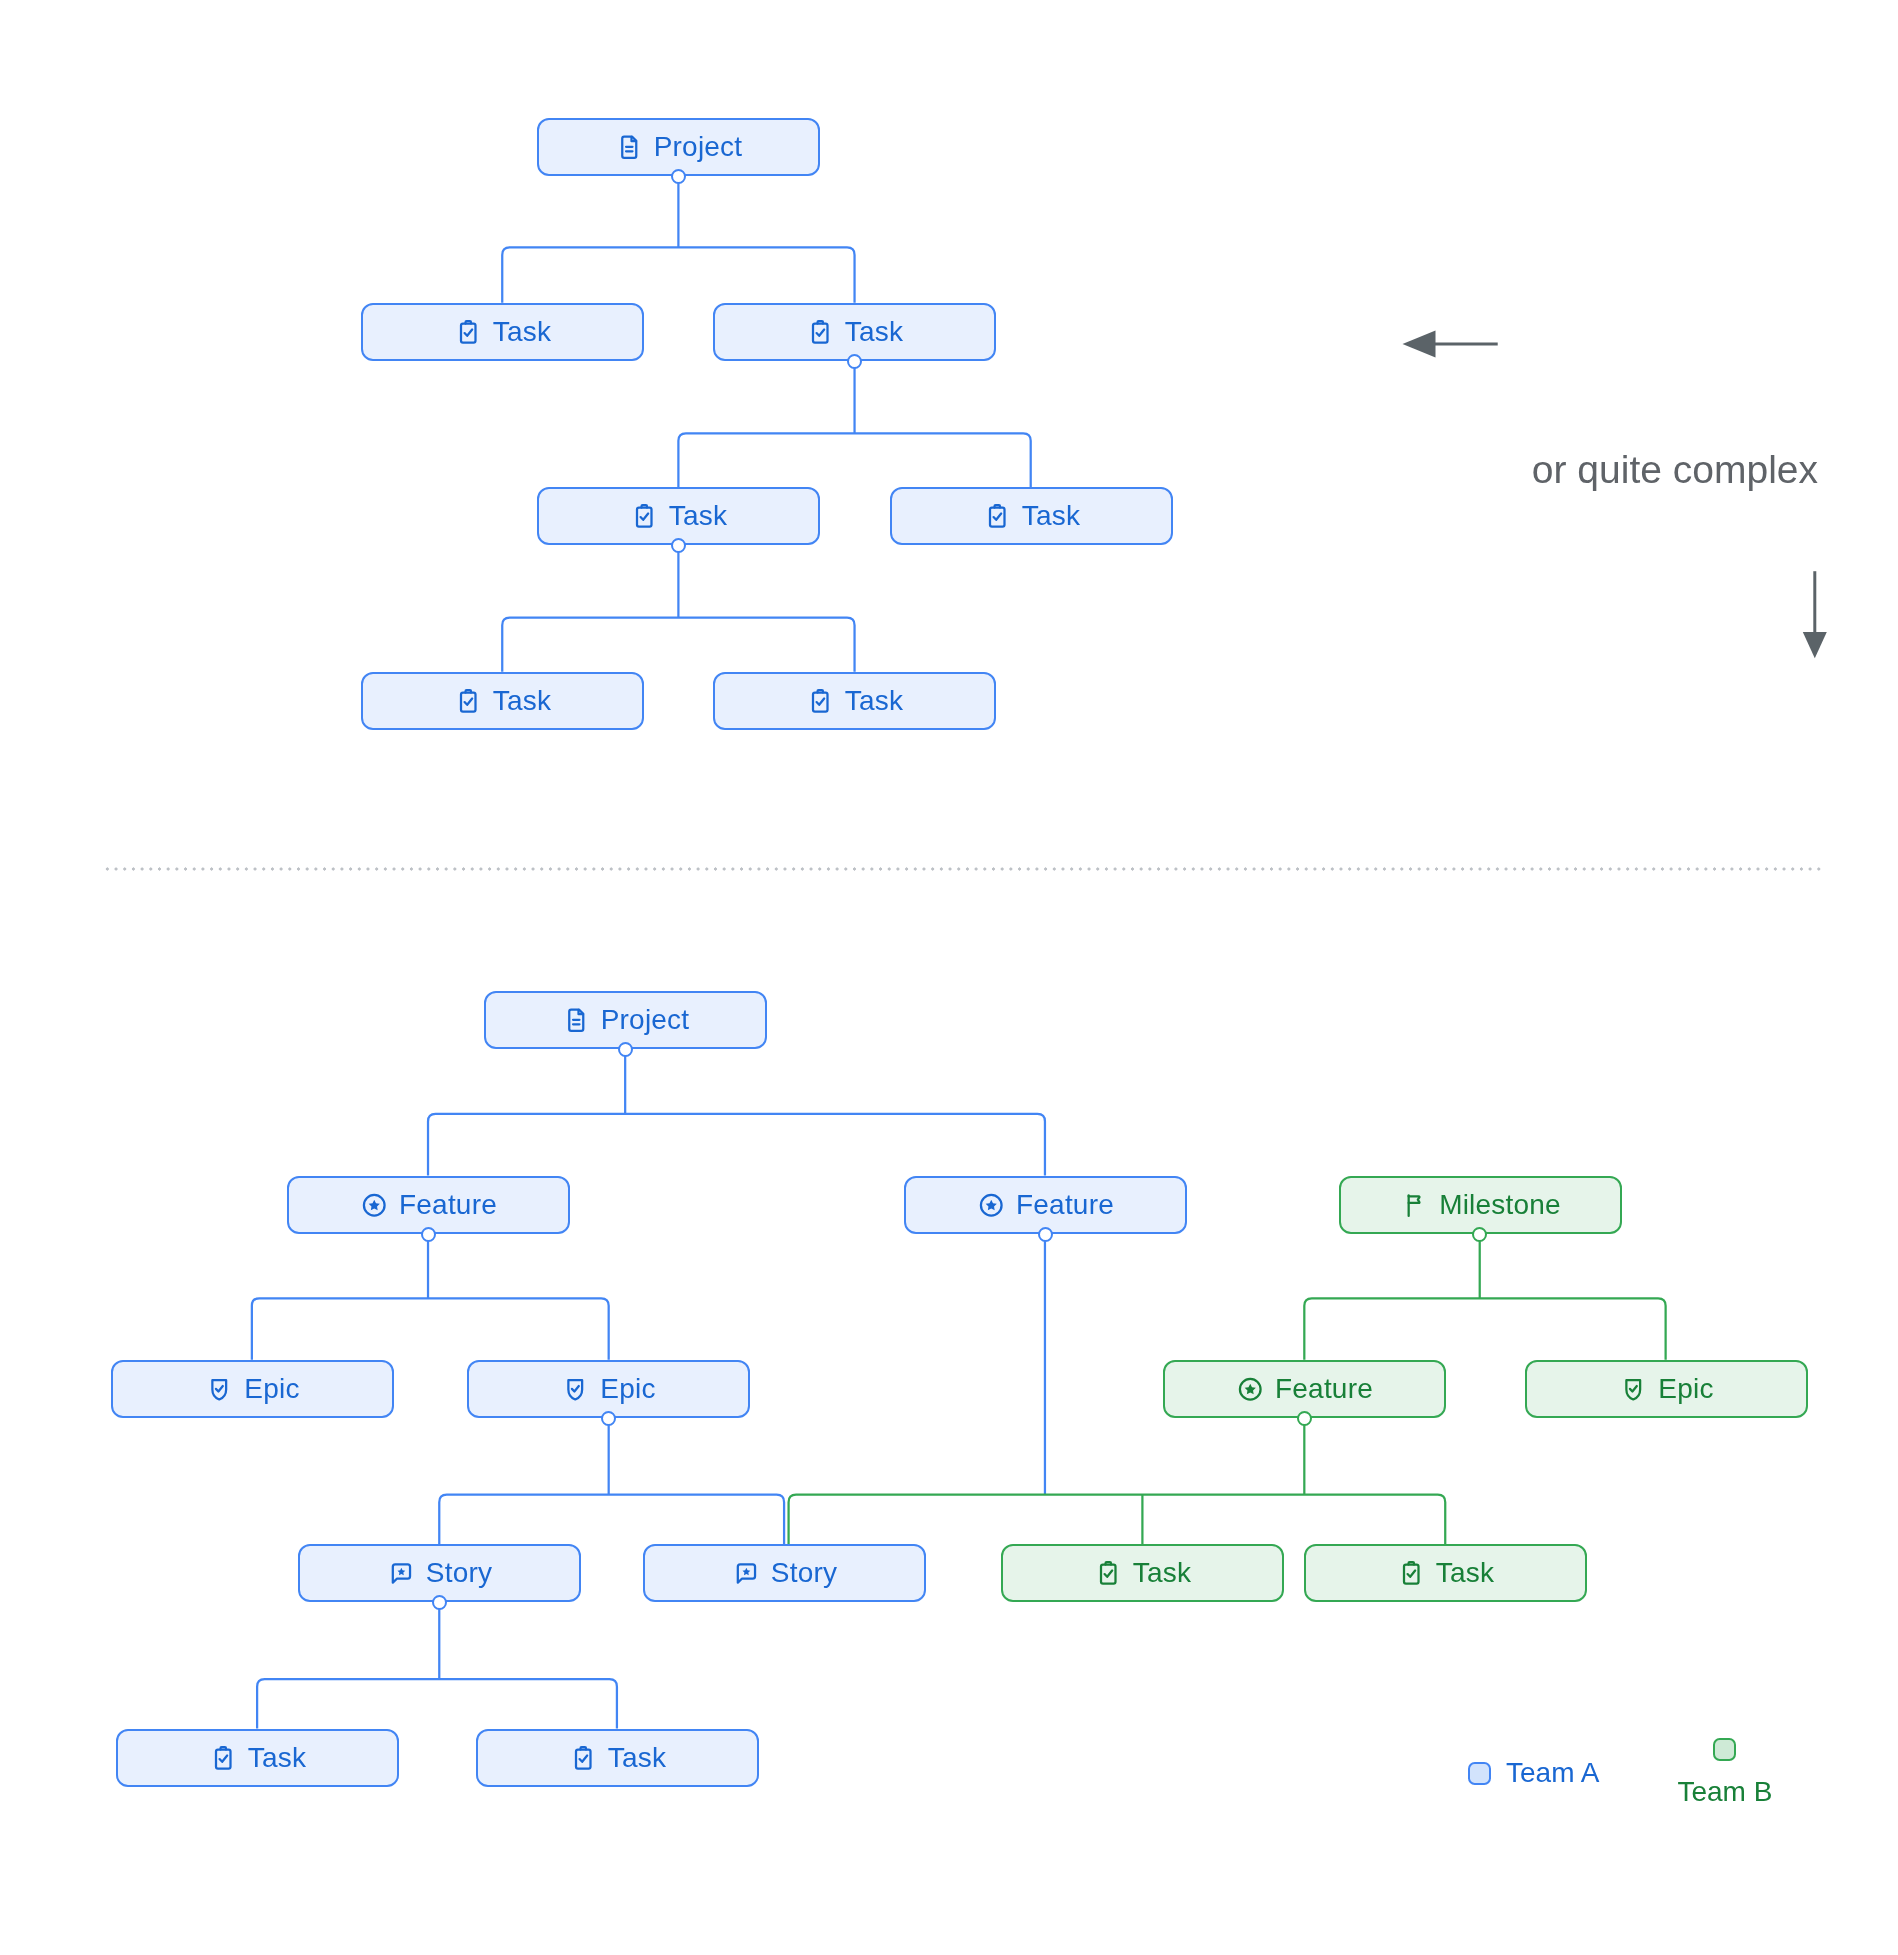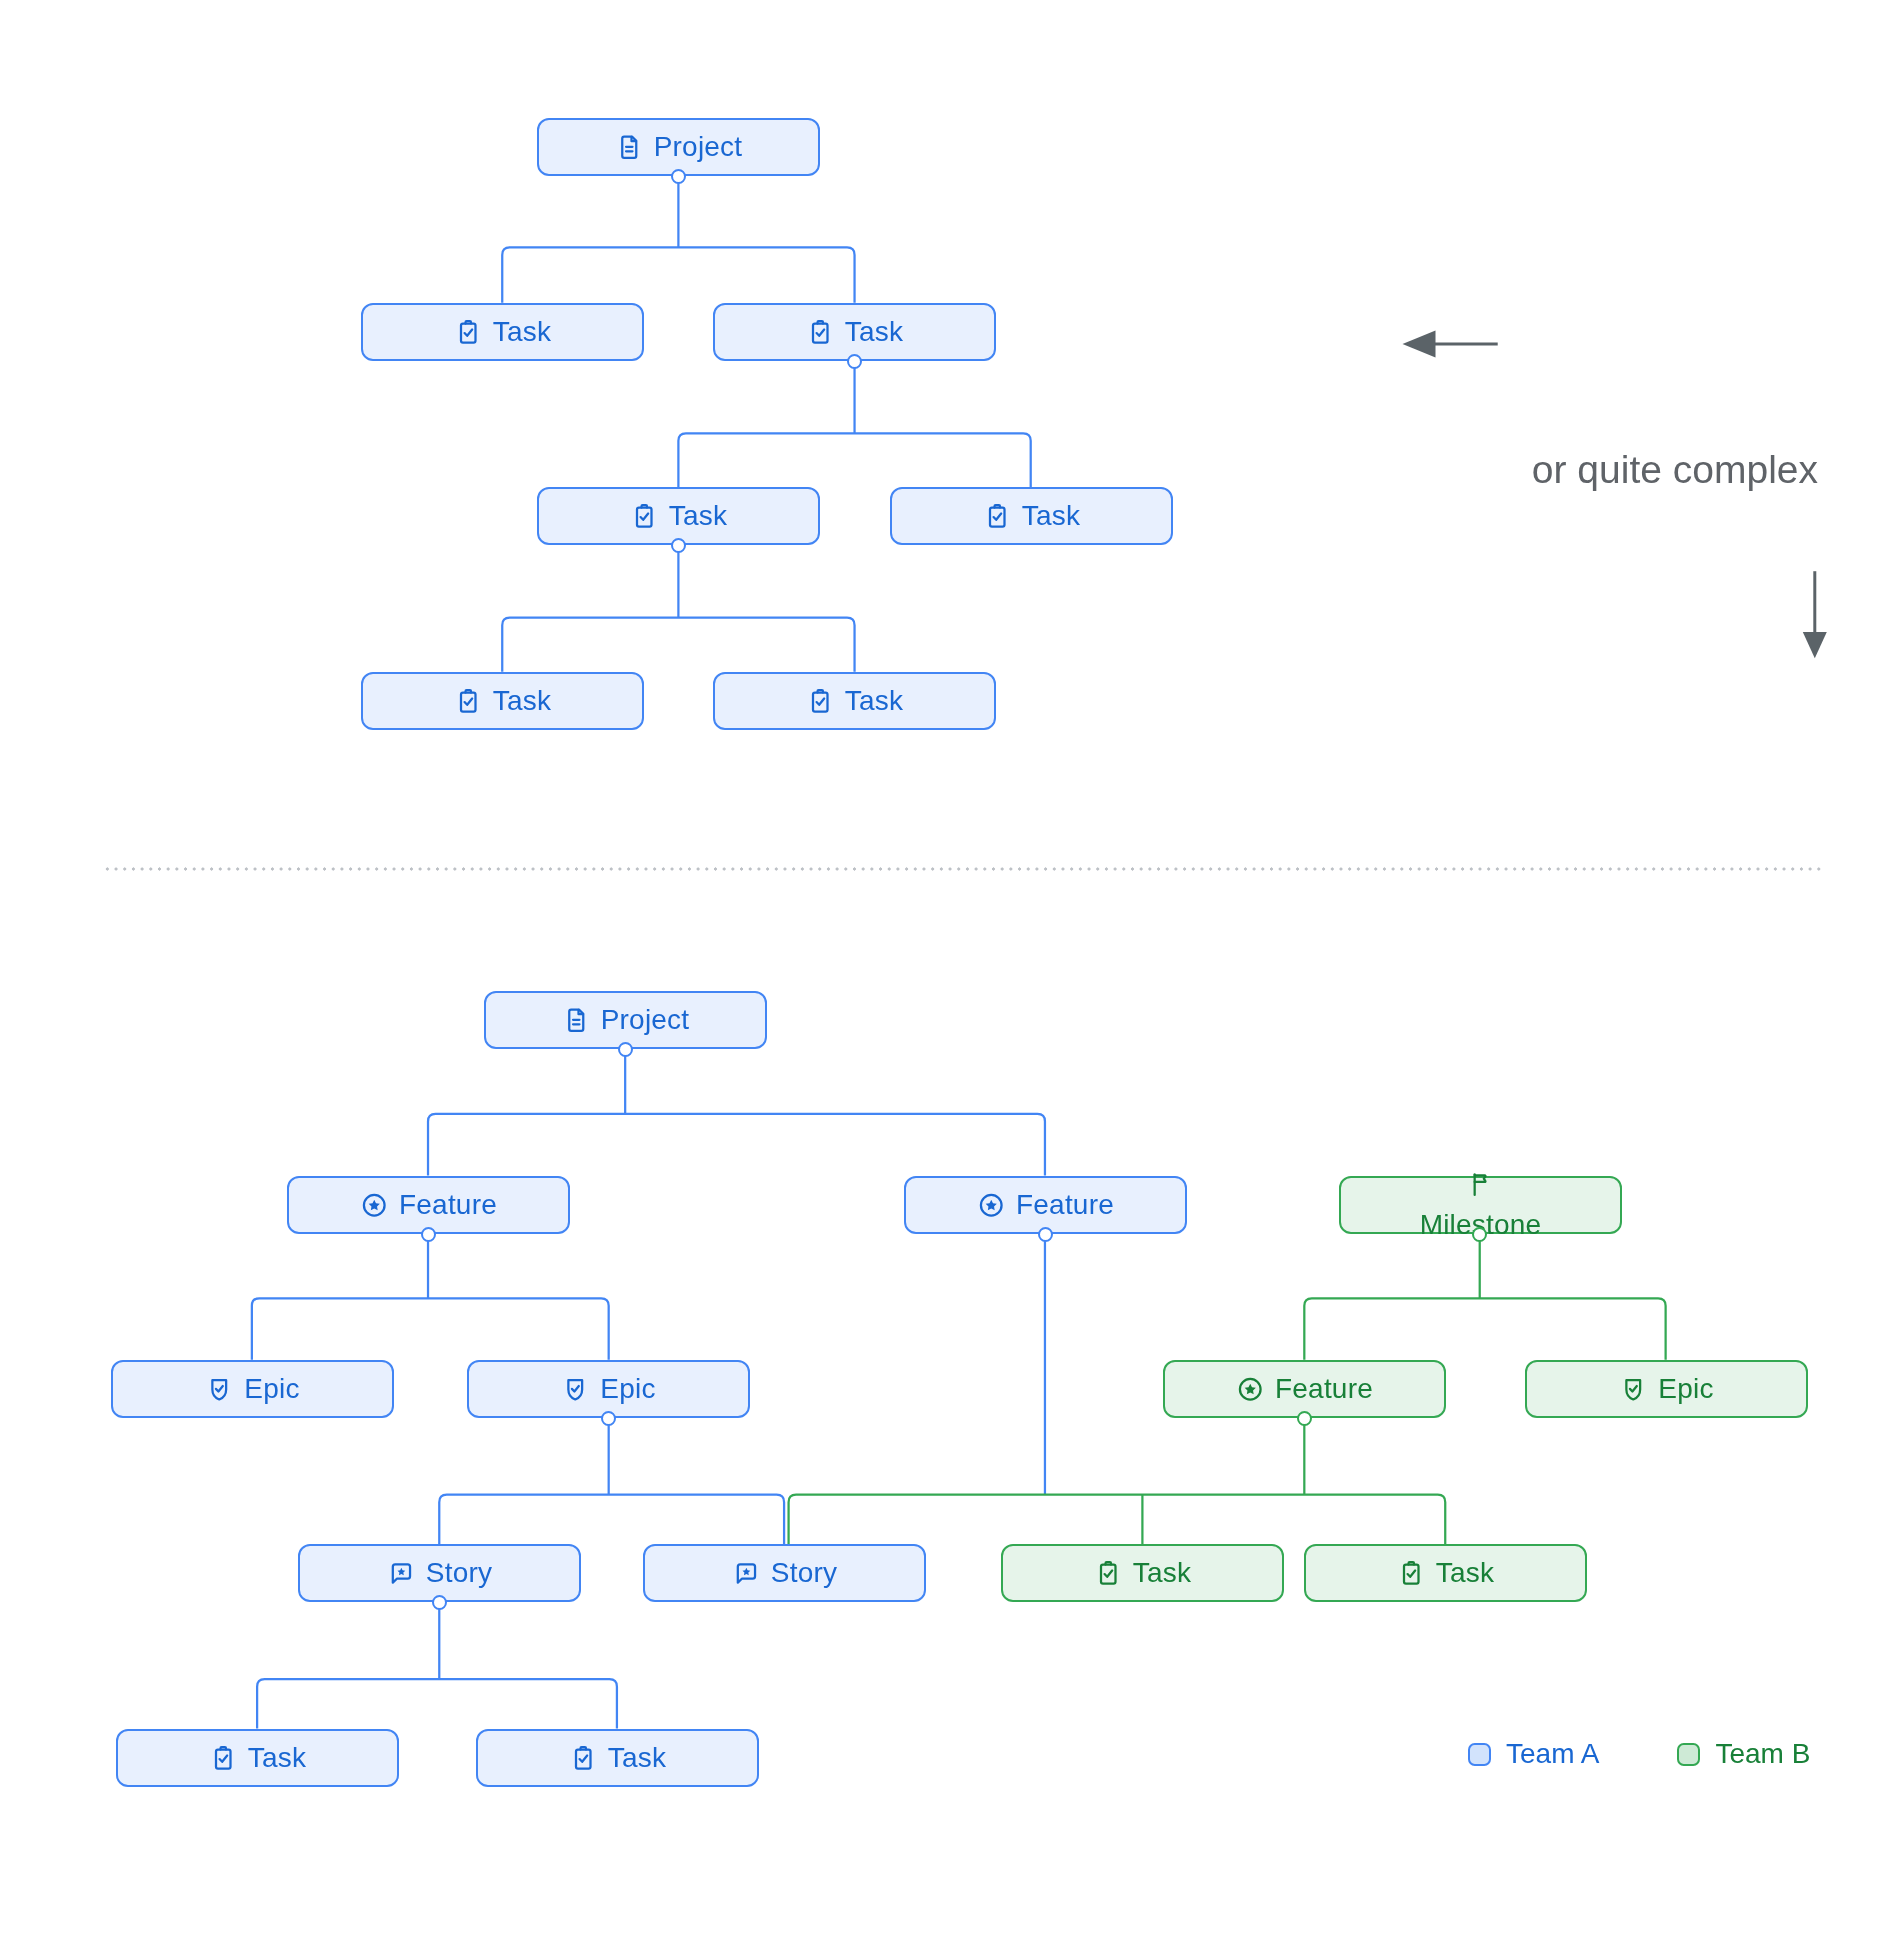--- a/index.html
+++ b/index.html
@@ -30,21 +30,21 @@
   #anno-para-1{top:317px;}
   #anno-para-2{top:442px;}
   .divider{
     position:absolute;top:867px;left:103px;width:1720px;height:3.7px;
     background-image:radial-gradient(circle,#BDC1C6 1.3px,transparent 1.7px);
     background-size:8.7px 3.7px;background-repeat:repeat-x;background-position:left center;
   }
   .legend{position:absolute;top:1738px;left:1468px;display:flex;gap:78px;align-items:center;}
   .legend-item{display:flex;align-items:center;gap:15px;font-size:28px;font-weight:500;}
   .legend-item.blue{color:#1967D2;}
-  .legend-item.green{color:#188038;}
+  .legend-item.green{color:#188038;flex-direction:column;}
   .swatch{width:23px;height:23px;border-radius:6.7px;border:2.2px solid;box-sizing:border-box;}
   .swatch.blue{background:#D2E3FC;border-color:#4285F4;}
   .swatch.green{background:#CEEAD6;border-color:#34A853;}
   .defs-hidden{position:absolute;width:0;height:0;overflow:hidden;}
 </style>
 </head>
 <body>
 
 <svg class="defs-hidden" aria-hidden="true">
   <defs>
@@ -169,21 +169,21 @@
           <use href="#i-feature"></use>
         </svg>
         <span>Feature</span>
       </div>
       <div class="node blue" style="left: 904px; top: 1176px;">
         <svg class="icon" viewBox="0 0 24 24">
           <use href="#i-feature"></use>
         </svg>
         <span>Feature</span>
       </div>
-      <div class="node green" style="left: 1339px; top: 1176px; flex-direction: column;">
+      <div class="node green" style="left: 1339px; top: 1176px;">
         <svg class="icon" viewBox="0 0 24 24">
           <use href="#i-milestone"></use>
         </svg>
         <span>Milestone</span>
       </div>
       <div class="node blue" style="left: 111px; top: 1360px;">
         <svg class="icon" viewBox="0 0 24 24">
           <use href="#i-epic"></use>
         </svg>
         <span>Epic</span>

